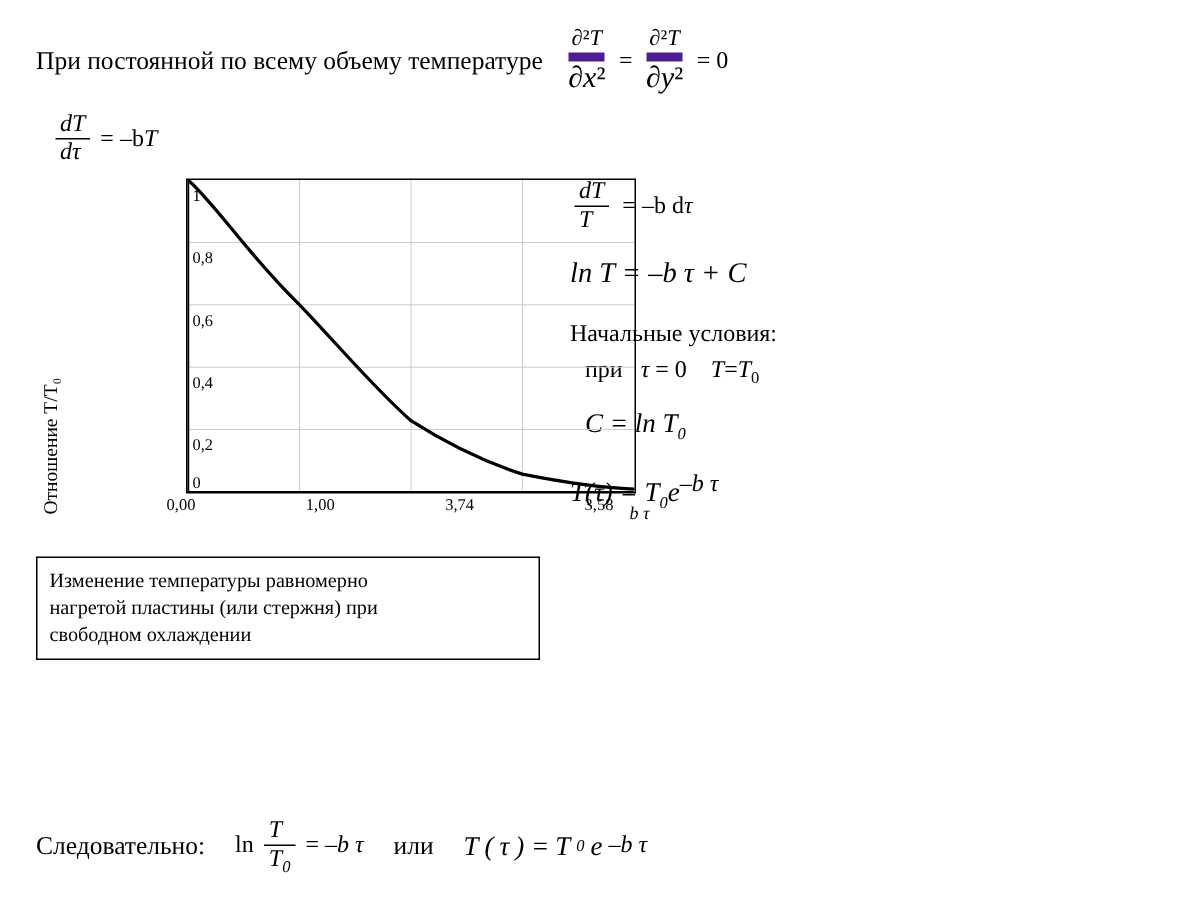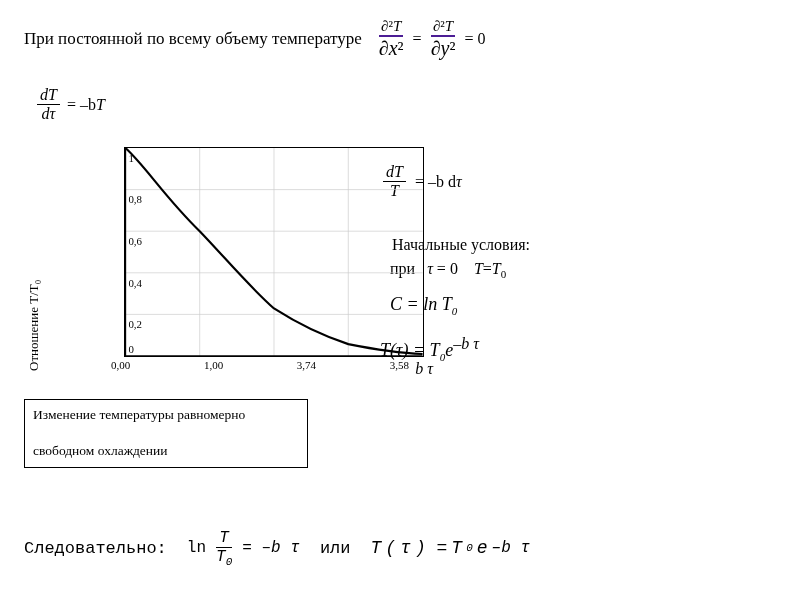--- a/index.html
+++ b/index.html
@@ -84,34 +84,34 @@
 
     .chart-inner {
       width: 100%;
       height: 100%;
     }
 
     .x-axis-label {
       position: absolute;
       bottom: -22px;
       right: -10px;
-      font-size: 16px;
+      font-size: 12px;
       font-style: italic;
       margin-top: 10px;
     }
 
     
     .caption-box {
       border: 1.5px solid #000;
       padding: 6px 8px;
       margin-top: 28px;
       margin-left: 0px;
       font-size: 13.5px;
       line-height: 1.35;
-      width: 284px;
+      width: 336px;
       font-family: Liberation Serif, serif;
     }
 
     
     .right-section {
       flex: 1;
       display: flex;
       flex-direction: column;
       gap: 6px;
       padding-top: 0px;
@@ -150,44 +150,42 @@
     
     .bottom-line {
       position: absolute;
       bottom: 16px;
       left: 24px;
       right: 15px;
       display: flex;
       align-items: center;
       gap: 20px;
       font-size: 17px;
-      font-family: Liberation Mono, monospace;
     }
 
     sup { font-size: 16px; vertical-align: super; }
     sub { font-size: 11px; vertical-align: sub; }
 
     .big-frac {
       display: inline-flex;
       flex-direction: column;
-      align-items: center;
       vertical-align: middle;
-      margin: 16px 3px;
+      margin: 0 3px;
     }
     .big-frac .n { border-bottom: 1.5px solid #000; padding: 0 3px; font-size: 16px; font-style: italic; }
     .big-frac .d { padding: 0 3px; font-size: 16px; font-style: italic; }
 
     .partial-frac {
       display: inline-flex;
       flex-direction: column;
       align-items: center;
       vertical-align: middle;
       margin: 0 3px;
     }
-    .partial-frac .n { border-bottom: 2px solid #4c1d95; padding: 0 2px; font-size: 15px; }
+    .partial-frac .n { border-bottom: 6px solid #4c1d95; padding: 0 2px; font-size: 15px; }
     .partial-frac .d { padding: 0 2px; font-size: 20px; }
   </style>
 </head>
 <body>
 
 <div class="page">
 
   <div class="top-line">
     <span class="top-line-text">При постоянной по  всему  объему  температуре</span>
 
@@ -265,37 +263,40 @@
         <div style="display:flex; justify-content:space-between; font-size:11px; width:300px; padding-top:2px; padding-left:2px;margin-left:35px;">
           <span>0,00</span>
           <span>1,00</span>
           <span>3,74</span>
           <span>3,58</span>
         </div>
       </div>
 
       <div class="caption-box">
         <span>Изменение  температуры  равномерно</span><br>
-        <br>
+        <span>нагретой  пластины  (или  стержня)  при</span><br>
         <span>свободном   охлаждении</span>
       </div>
     </div>
 
     <div class="right-section">
 
       <div class="eq-row">
         <span class="big-frac">
           <span class="n">d<em>T</em></span>
           <span class="d"><em>T</em></span>
         </span>
         <span> = –b d<em>τ</em></span>
       </div>
 
-
-      <div class="initial-conditions" style="margin-top:10px;margin-left:12px;">
+      <div class="eq-row ln-eq" style="margin-top:6px;">
+        <span>ln <em>T</em> = –<em>b</em> <em>τ</em> + <em>C</em></span>
+      </div>
+
+      <div class="initial-conditions" style="margin-top:10px;">
         <span>Начальные  условия:</span>
       </div>
 
       <div class="cond-row" style="margin-top:0; padding-left:10px;">
         <span>при &nbsp; <em>τ</em> = 0 &nbsp;&nbsp; <em>T</em>=<em>T</em><sub>0</sub></span>
       </div>
 
       <div class="eq-row" style="margin-top:8px; padding-left:10px;">
         <span class="big-eq"><em>C</em> = ln <em>T</em><sub>0</sub></span>
       </div>

